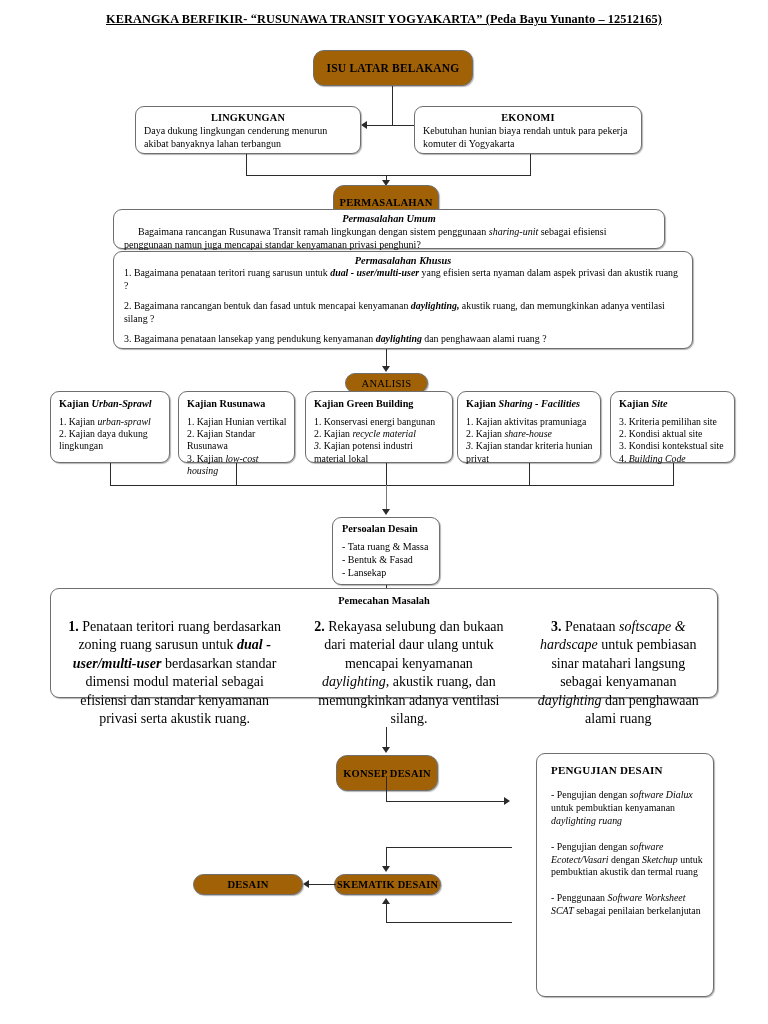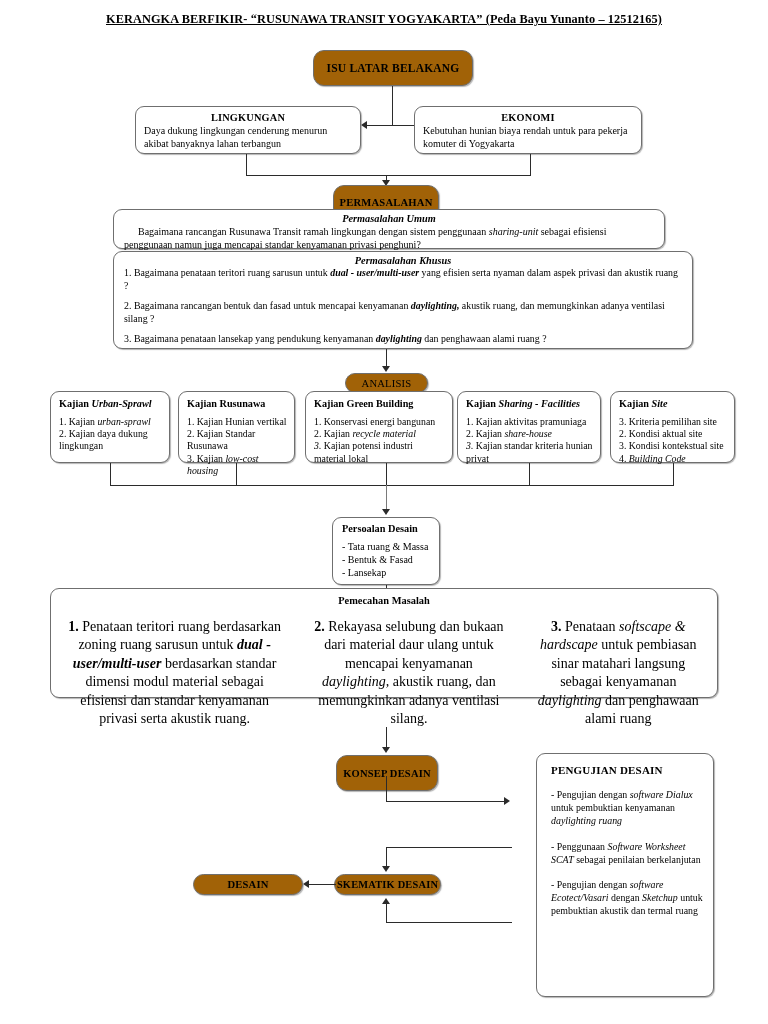--- a/index.html
+++ b/index.html
@@ -246,22 +246,22 @@
   </div>
 
   <div class="ln v" style="left:386px; top:776px; height:26px;"></div>
   <div class="ln h" style="left:386px; top:801px; width:120px;"></div>
   <div class="arw right" style="left:504px; top:797px;"></div>
 
   <div class="box" id="pengujian">
     <div id="pj-head">PENGUJIAN DESAIN</div>
     <div id="pj-items">
         <div class="pj-item">- Pengujian dengan <i>software Dialux</i> untuk pembuktian kenyamanan <i>daylighting ruang</i></div>
+        <div class="pj-item">- Pengujian dengan <i>software Ecotect/Vasari</i> dengan <i>Sketchup</i> untuk pembuktian akustik dan termal ruang</div>
         <div class="pj-item">- Penggunaan <i>Software Worksheet SCAT</i> sebagai penilaian berkelanjutan</div>
-        <div class="pj-item">- Pengujian dengan <i>software Ecotect/Vasari</i> dengan <i>Sketchup</i> untuk pembuktian akustik dan termal ruang</div>
       </div>
   </div>
 
   <div class="ln h" style="left:386px; top:847px; width:126px;"></div>
   <div class="ln v" style="left:386px; top:847px; height:21px;"></div>
   <div class="arw down" style="left:382px; top:866px;"></div>
 
   <div class="ln h" style="left:386px; top:922px; width:126px;"></div>
   <div class="ln v" style="left:386px; top:901px; height:22px;"></div>
   <div class="arw up" style="left:382px; top:898px;"></div>

